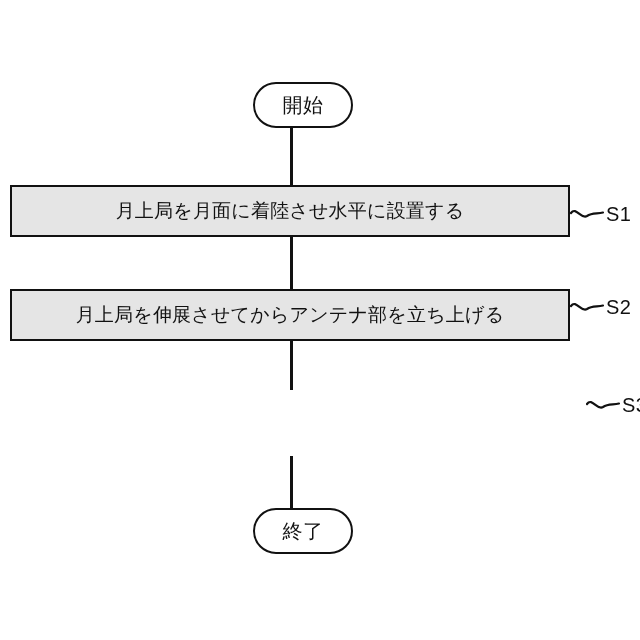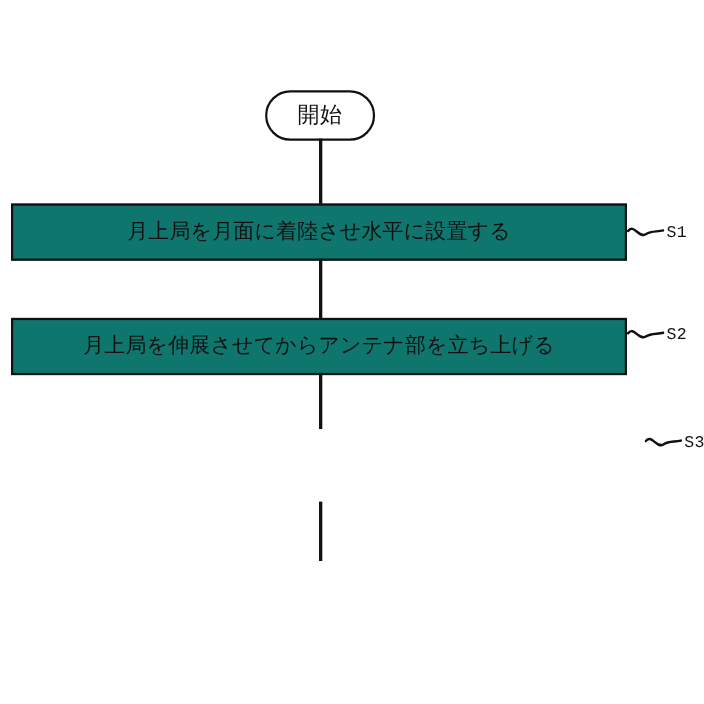--- a/index.html
+++ b/index.html
@@ -16,21 +16,21 @@
     overflow: hidden;
     font-family: "Liberation Sans", "DejaVu Sans", sans-serif;
   }
 
   
   .terminator {
     position: absolute;
     box-sizing: border-box;
     width: 100px;
     height: 46px;
-    left: 241px;
+    left: 253px;
     border: 2.5px solid #111111;
     border-radius: 23px;
     background: #ffffff;
     display: flex;
     align-items: center;
     justify-content: center;
   }
   .terminator .term-label {
     font-size: 20px;
     line-height: 1;
@@ -41,21 +41,21 @@
   #term-start { top: 82px; }
   #term-end   { top: 508px; }
 
   
   .process-box {
     position: absolute;
     box-sizing: border-box;
     left: 10px;
     width: 560px;
     border: 2.5px solid #111111;
-    background: #0f766e;
+    background: #e5e5e5;
     display: flex;
     align-items: center;
     justify-content: center;
     text-align: center;
   }
   .process-box .box-text {
     font-size: 19px;
     line-height: 1.45;
     color: #111111;
     padding: 0 14px;
@@ -91,22 +91,22 @@
     height: 16px;
     flex: 0 0 auto;
   }
   .step-ref .squiggle path {
     fill: none;
     stroke: #111111;
     stroke-width: 2.2;
     stroke-linecap: round;
   }
   .step-ref .step-label {
-    font-family: Liberation Mono, monospace;
-    font-size: 15px;
+    font-family: Liberation Sans, sans-serif;
+    font-size: 20px;
     color: #111111;
     margin-left: 2px;
     white-space: nowrap;
     letter-spacing: 0.3px;
   }
   #ref-s1 { top: 203px; }
   #ref-s2 { top: 296px; }
   #ref-s3 { top: 394px; margin-left: 16px; }
 </style>
 </head>
@@ -146,14 +146,17 @@
 
   <div class="step-ref" id="ref-s3">
     <svg class="squiggle" viewBox="0 0 34 16">
       <path d="M1 6 C 6 -1, 11 13, 17 9 C 22 5.5, 27 7, 33 5.5"></path>
     </svg>
     <span class="step-label">S3</span>
   </div>
 
   <div class="connector-v" id="conn-s3-end"></div>
 
+  <div class="terminator" id="term-end">
+    <span class="term-label">終了</span>
+  </div>
 
 </div>
 
 </body></html>

